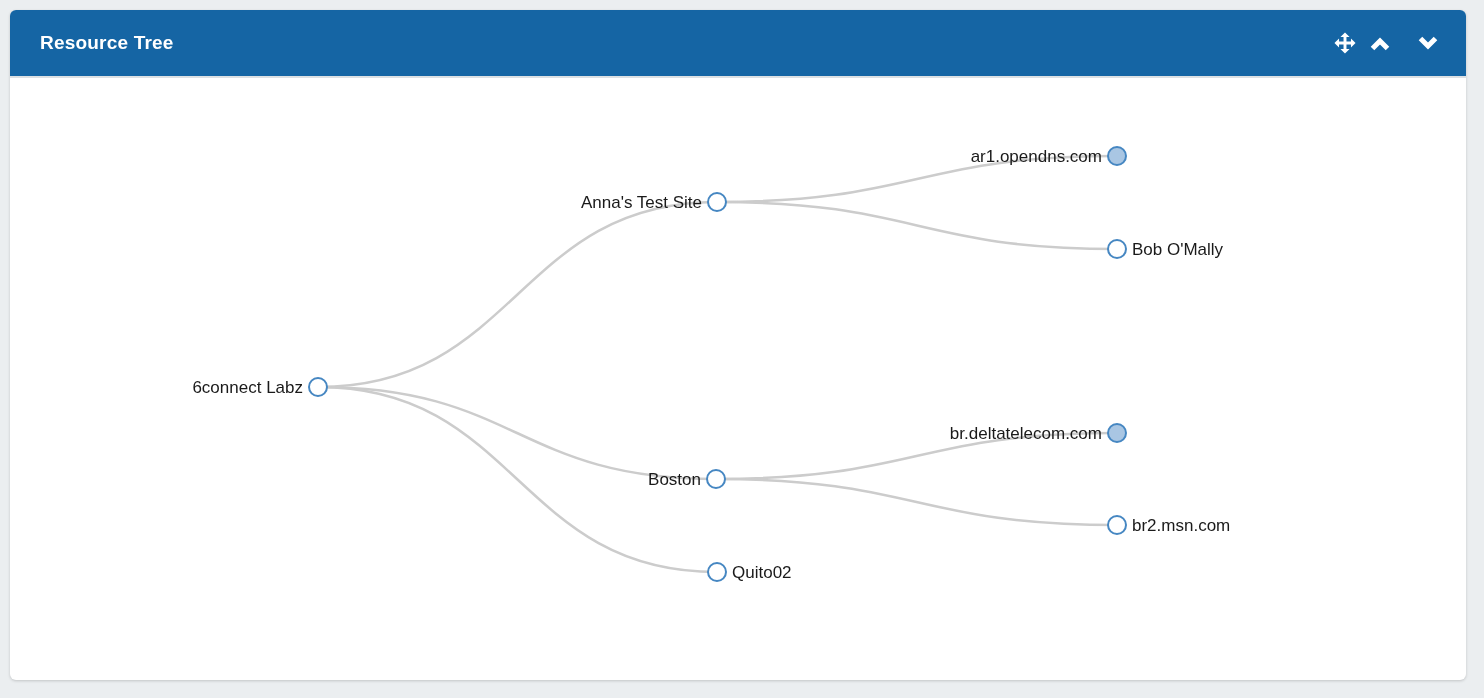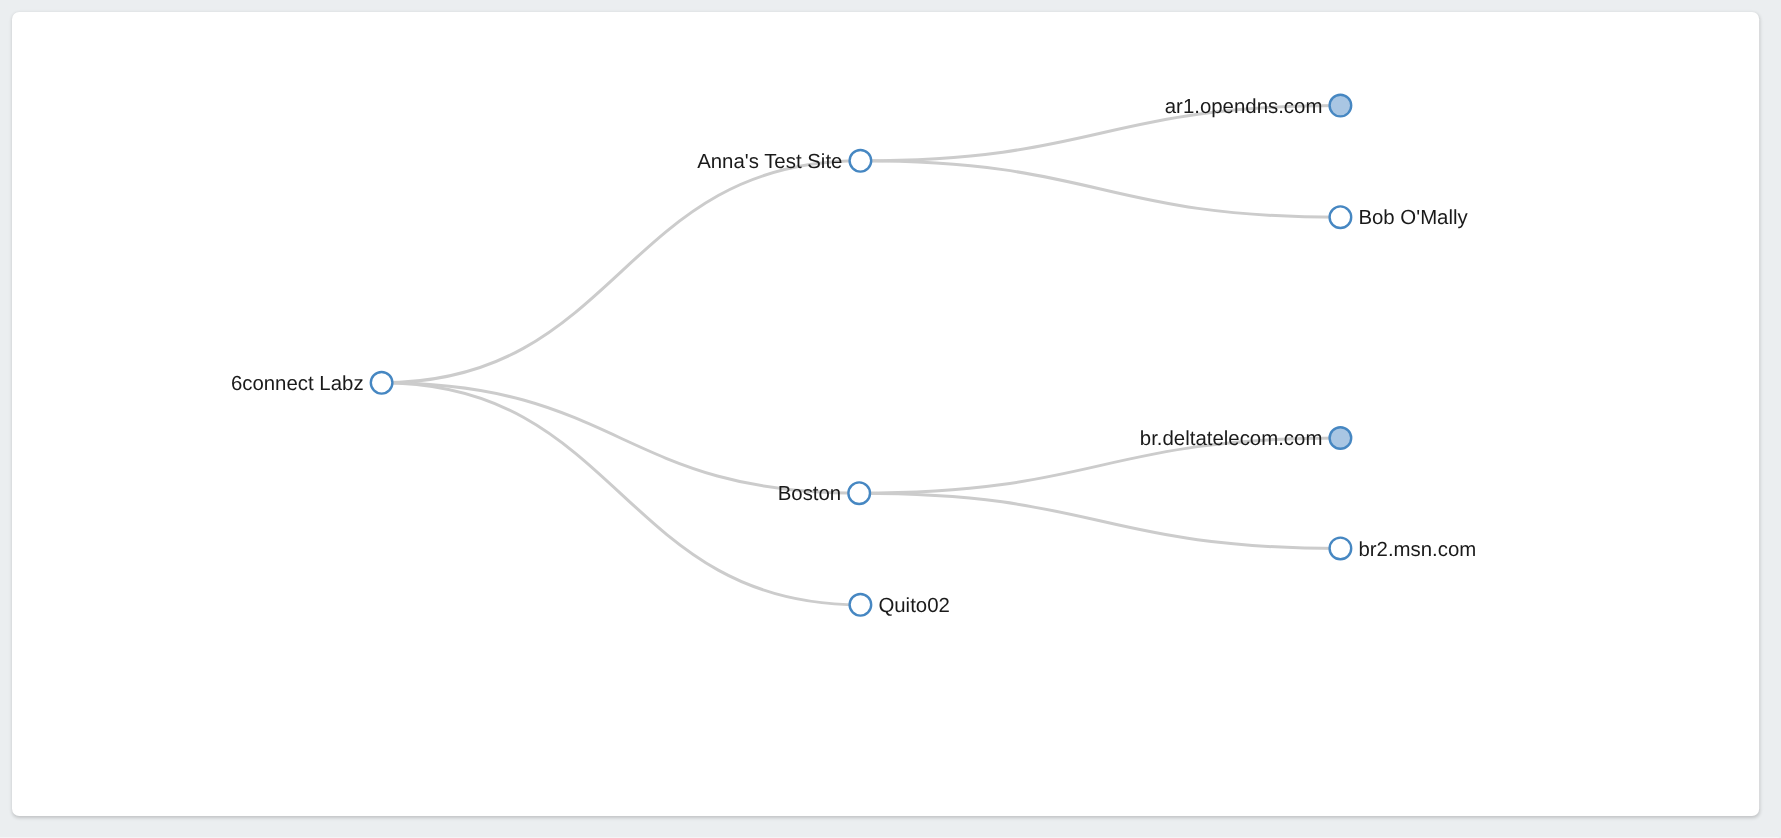--- a/index.html
+++ b/index.html
@@ -45,20 +45,34 @@
     font-family:"Liberation Sans","DejaVu Sans",sans-serif;
     font-size:17px;
     cursor:pointer;
   }
   svg circle.node-circle{cursor:pointer;}
 </style>
 </head>
 <body>
 
 <div class="panel">
+  <div class="panel-header">
+    <span class="panel-title">Resource Tree</span>
+    <div class="header-icons">
+      <svg class="hicon" width="22" height="22" viewBox="0 0 24 24">
+        <path fill="#ffffff" d="M12 0.5 L17 5.5 L13.6 5.5 L13.6 10.4 L18.5 10.4 L18.5 7 L23.5 12 L18.5 17 L18.5 13.6 L13.6 13.6 L13.6 18.5 L17 18.5 L12 23.5 L7 18.5 L10.4 18.5 L10.4 13.6 L5.5 13.6 L5.5 17 L0.5 12 L5.5 7 L5.5 10.4 L10.4 10.4 L10.4 5.5 L7 5.5 Z"></path>
+      </svg>
+      <svg class="hicon" width="20" height="15" viewBox="0 0 20 15">
+        <path d="M2.5 12.5 L10 5 L17.5 12.5" fill="none" stroke="#ffffff" stroke-width="5" stroke-linecap="butt" stroke-linejoin="miter"></path>
+      </svg>
+      <svg class="hicon gap-large" width="20" height="15" viewBox="0 0 20 15">
+        <path d="M2.5 2.5 L10 10 L17.5 2.5" fill="none" stroke="#ffffff" stroke-width="5" stroke-linecap="butt" stroke-linejoin="miter"></path>
+      </svg>
+    </div>
+  </div>
   <div class="panel-body">
     <svg id="tree-svg" width="1456" height="600" viewBox="0 0 1456 600">
         <path d="M308,309C507.5,309 507.5,124 707,124" fill="none" stroke="#CCCCCC" stroke-width="2.5"></path>
         <path d="M707,124C907,124 907,78 1107,78" fill="none" stroke="#CCCCCC" stroke-width="2.5"></path>
         <path d="M707,124C907,124 907,171 1107,171" fill="none" stroke="#CCCCCC" stroke-width="2.5"></path>
         <path d="M308,309C507,309 507,401 706,401" fill="none" stroke="#CCCCCC" stroke-width="2.5"></path>
         <path d="M706,401C906.5,401 906.5,355 1107,355" fill="none" stroke="#CCCCCC" stroke-width="2.5"></path>
         <path d="M706,401C906.5,401 906.5,447 1107,447" fill="none" stroke="#CCCCCC" stroke-width="2.5"></path>
         <path d="M308,309C507.5,309 507.5,494 707,494" fill="none" stroke="#CCCCCC" stroke-width="2.5"></path>
         <g>

